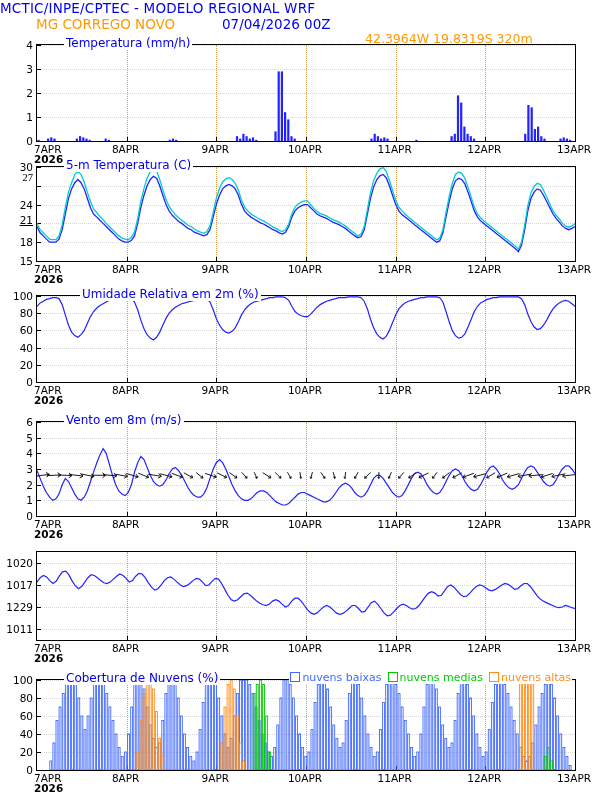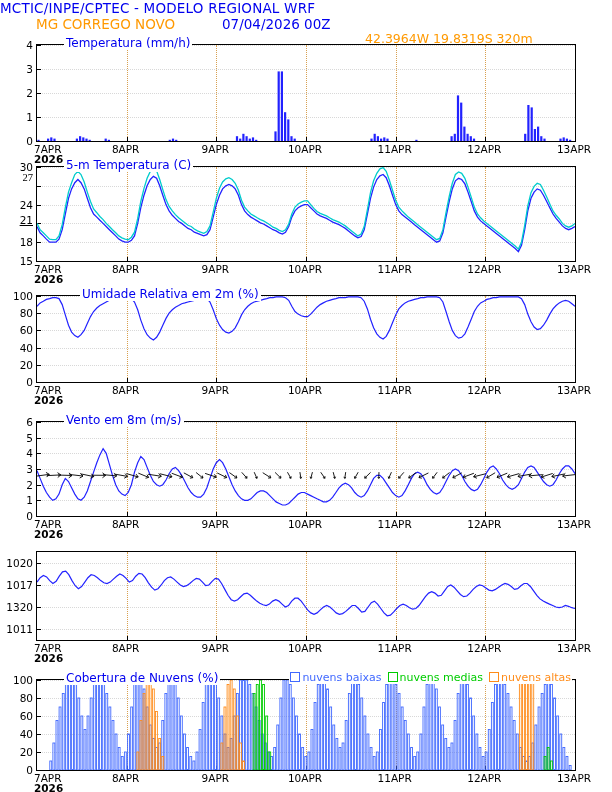--- a/index.html
+++ b/index.html
@@ -345,21 +345,21 @@
           <div class="tickmark-b" style="left: 358.667px;"></div>
           <div class="tick-v" style="left: 448.333px;"></div>
           <div class="tickmark-b" style="left: 448.333px;"></div>
           <div class="tick-v" style="left: 538px;"></div>
           <div class="tickmark-b" style="left: 538px;"></div>
           <svg width="538" height="88">
             <path d="M0.0 30.1L3.2 25.7L6.4 23.5L9.6 24.9L12.7 28.6L15.9 31.5L19.1 29.3L22.3 24.2L25.5 19.8L28.7 19.1L31.8 22.7L35.0 28.6L38.2 33.7L41.4 36.7L44.6 34.5L47.8 30.1L50.9 25.7L54.1 22.7L57.3 23.5L60.5 25.7L63.7 28.6L66.9 30.8L70.0 31.5L73.2 30.1L76.4 27.1L79.6 24.2L82.8 22.0L86.0 23.5L89.1 26.4L92.3 30.1L95.5 28.6L98.7 24.2L101.9 21.3L105.1 22.0L108.2 25.7L111.4 30.8L114.6 35.2L117.8 38.1L121.0 36.7L124.2 33.0L127.3 28.6L130.5 25.7L133.7 24.9L136.9 27.1L140.1 30.1L143.3 33.0L146.4 34.5L149.6 33.7L152.8 31.5L156.0 28.6L159.2 26.4L162.4 27.1L165.5 30.1L168.7 33.7L171.9 33.0L175.1 29.3L178.3 26.4L181.5 27.1L184.6 31.5L187.8 37.4L191.0 43.3L194.2 47.7L197.4 49.1L200.6 47.7L203.7 44.7L206.9 41.8L210.1 41.1L213.3 43.3L216.5 46.2L219.7 49.1L222.8 51.3L226.0 52.8L229.2 53.5L232.4 52.1L235.6 49.1L238.8 47.7L241.9 49.1L245.1 52.1L248.3 55.0L251.5 53.5L254.7 49.1L257.9 46.2L261.0 46.2L264.2 49.1L267.4 53.5L270.6 57.9L273.8 60.9L277.0 62.3L280.1 60.9L283.3 57.9L286.5 55.0L289.7 53.5L292.9 55.0L296.1 57.9L299.2 60.9L302.4 62.3L305.6 61.6L308.8 59.4L312.0 56.5L315.2 53.5L318.3 53.5L321.5 56.5L324.7 60.1L327.9 59.4L331.1 55.0L334.3 50.6L337.4 49.1L340.6 52.1L343.8 56.5L347.0 60.9L350.2 63.8L353.4 63.1L356.5 60.1L359.7 56.5L362.9 53.5L366.1 52.1L369.3 53.5L372.5 55.7L375.6 57.2L378.8 56.5L382.0 53.5L385.2 49.1L388.4 44.7L391.6 41.1L394.7 39.6L397.9 41.1L401.1 44.0L404.3 43.3L407.5 38.9L410.7 34.5L413.8 33.0L417.0 35.2L420.2 38.9L423.4 42.5L426.6 44.7L429.8 44.0L432.9 41.1L436.1 37.4L439.3 34.5L442.5 33.0L445.7 33.7L448.9 35.9L452.0 38.1L455.2 38.9L458.4 37.4L461.6 35.2L464.8 33.0L468.0 31.5L471.1 32.3L474.3 34.5L477.5 37.4L480.7 36.7L483.9 33.7L487.1 31.5L490.2 31.5L493.4 34.5L496.6 38.9L499.8 43.3L503.0 46.9L506.2 49.1L509.3 50.6L512.5 52.1L515.7 53.5L518.9 55.0L522.1 55.7L525.3 55.0L528.4 53.5L531.6 54.3L534.8 55.7L538.0 56.5" fill="none" stroke="#2222ff" stroke-width="1.2"></path>
           </svg>
         </div>
         <div class="ylab" style="top: 78px;">1011</div>
-        <div class="ylab" style="top: 56px;">1320</div>
+        <div class="ylab" style="top: 56px;">1229</div>
         <div class="ylab" style="top: 34px;">1017</div>
         <div class="ylab" style="top: 12px;">1020</div>
         <div class="xlab first">7APR</div>
         <div class="xlab" style="left: 89.6667px;">8APR</div>
         <div class="xlab" style="left: 179.333px;">9APR</div>
         <div class="xlab" style="left: 269px;">10APR</div>
         <div class="xlab" style="left: 358.667px;">11APR</div>
         <div class="xlab" style="left: 448.333px;">12APR</div>
         <div class="xlab" style="left: 538px;">13APR</div>
         <div class="yr" style="left: -2px; top: 101px;">2026</div>

